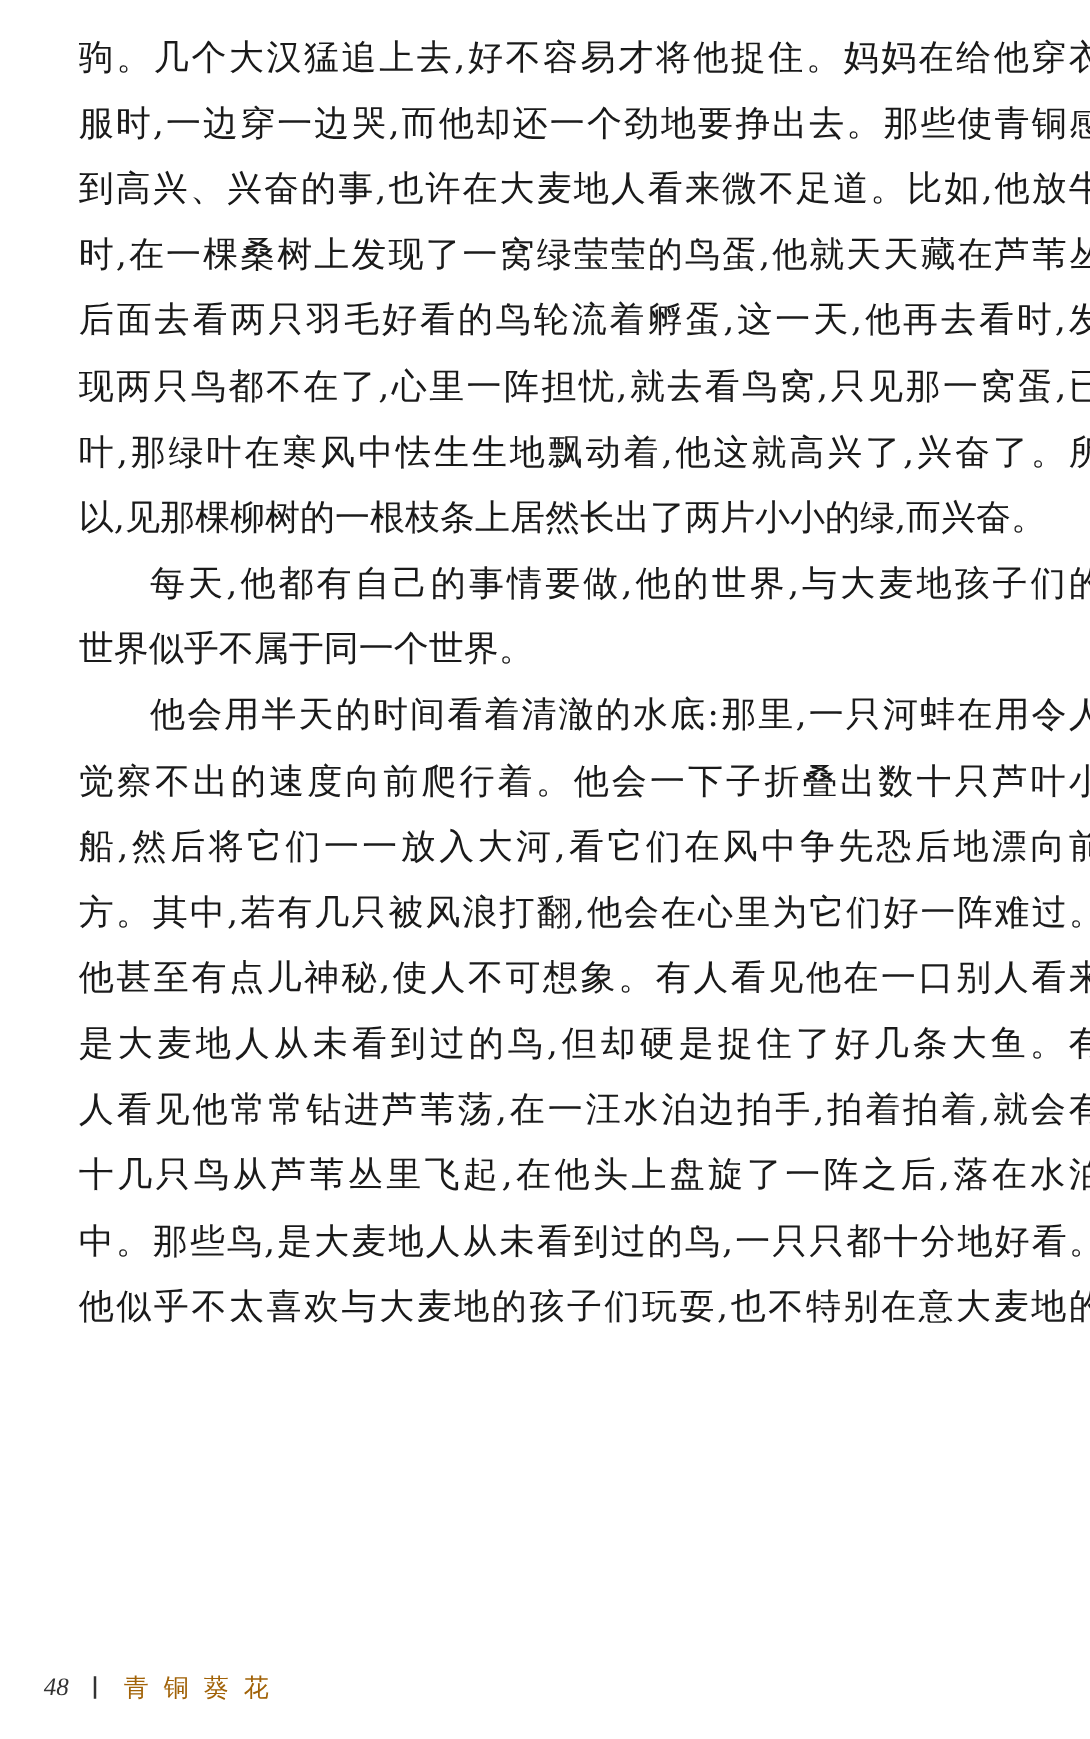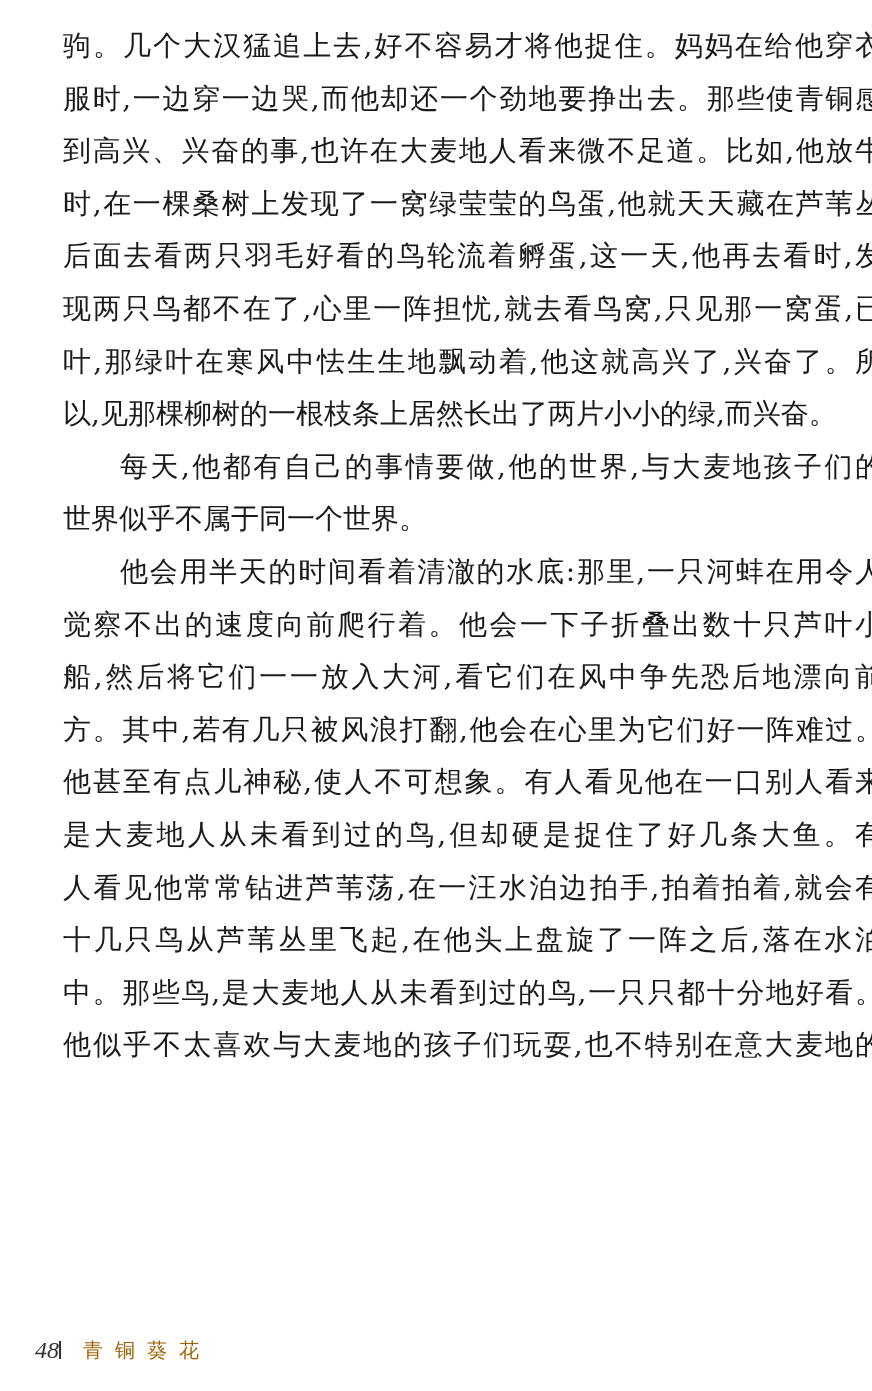--- a/index.html
+++ b/index.html
@@ -42,21 +42,22 @@
       left: 35px;
       top: 1330px;
       height: 40px;
       display: flex;
       align-items: center;
       color: #333;
     }
     .page-number {
       font-family: "Liberation Serif", serif;
       font-style: italic;
-      font-size: 24px;
+      font-size: 20px;
+      margin-right: 20px;
     }
     .footer-divider {
       width: 2px;
       height: 18px;
       background: #333;
       margin-right: 22px;
     }
     .book-title {
       font-size: 20px;
       letter-spacing: 12px;

